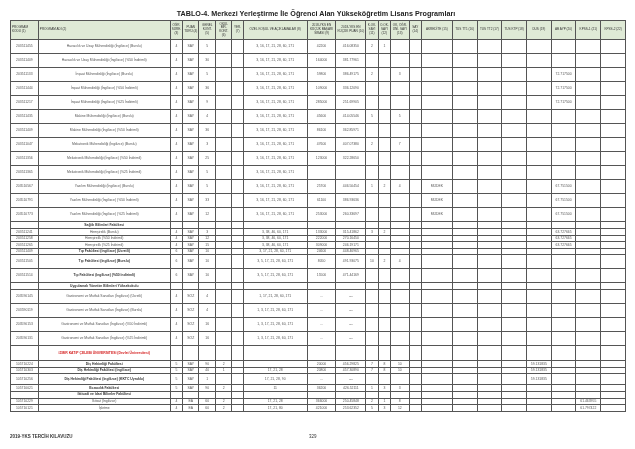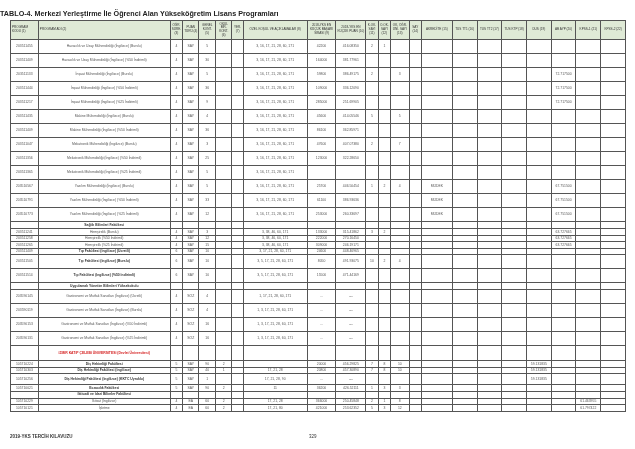--- a/index.html
+++ b/index.html
@@ -1,18 +1,18 @@
 <!DOCTYPE html>
 <html><head>
 <meta charset="utf-8">
 <style>
   html, body { margin: 0; padding: 0; background: #ffffff; }
   body { width: 635px; height: 449px; position: relative; overflow: hidden;
          font-family: "Liberation Sans", sans-serif; color: #333; }
-  .title { position: absolute; top: 9px; left: 0; width: 632px; text-align: left;
+  .title { position: absolute; top: 9px; left: 0; width: 632px; text-align: center;
            font-size: 7.2px; font-weight: bold; color: #222; }
   table.grid { position: absolute; top: 20px; left: 10px; width: 616px;
                border-collapse: collapse; table-layout: fixed; }
   table.grid td, table.grid th { border: 0.8px solid #555; padding: 0 1px;
                font-size: 3.4px; line-height: 1.2; overflow: hidden; white-space: nowrap;
                color: #555; text-align: center; font-weight: normal; }
   table.grid th { background: #dfead6; color: #333; height: 18px; white-space: normal; font-size: 3.1px; }
   table.grid th.left { text-align: left; }
   td.code { text-align: left; }
   td.name { text-align: left; }

